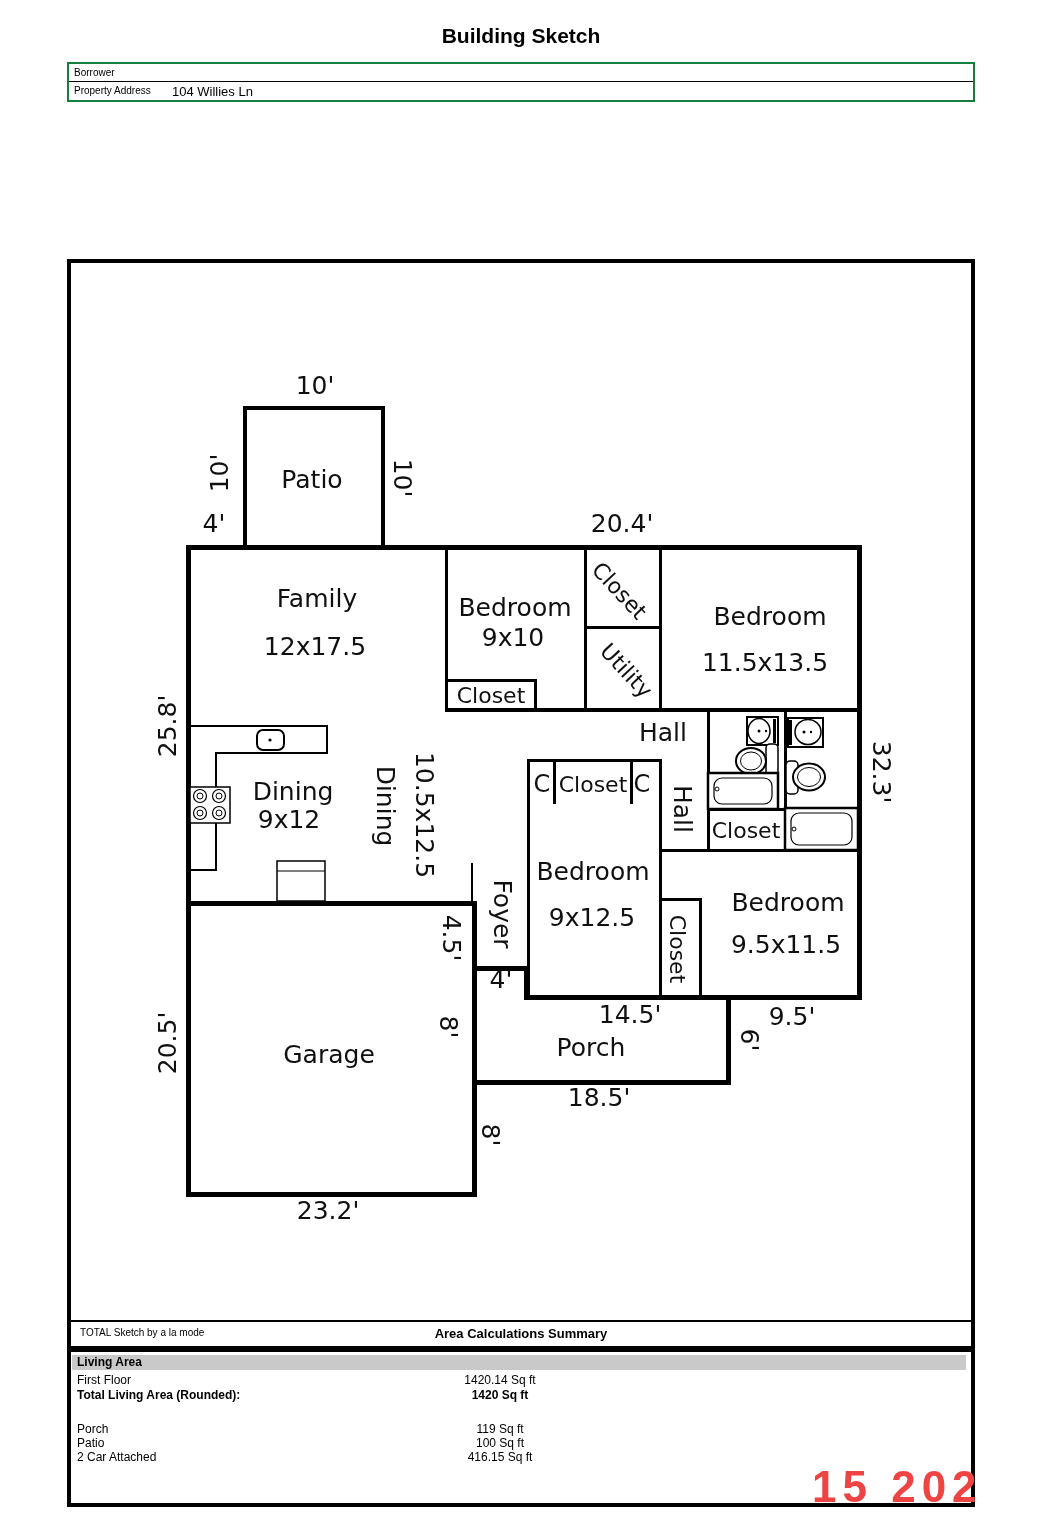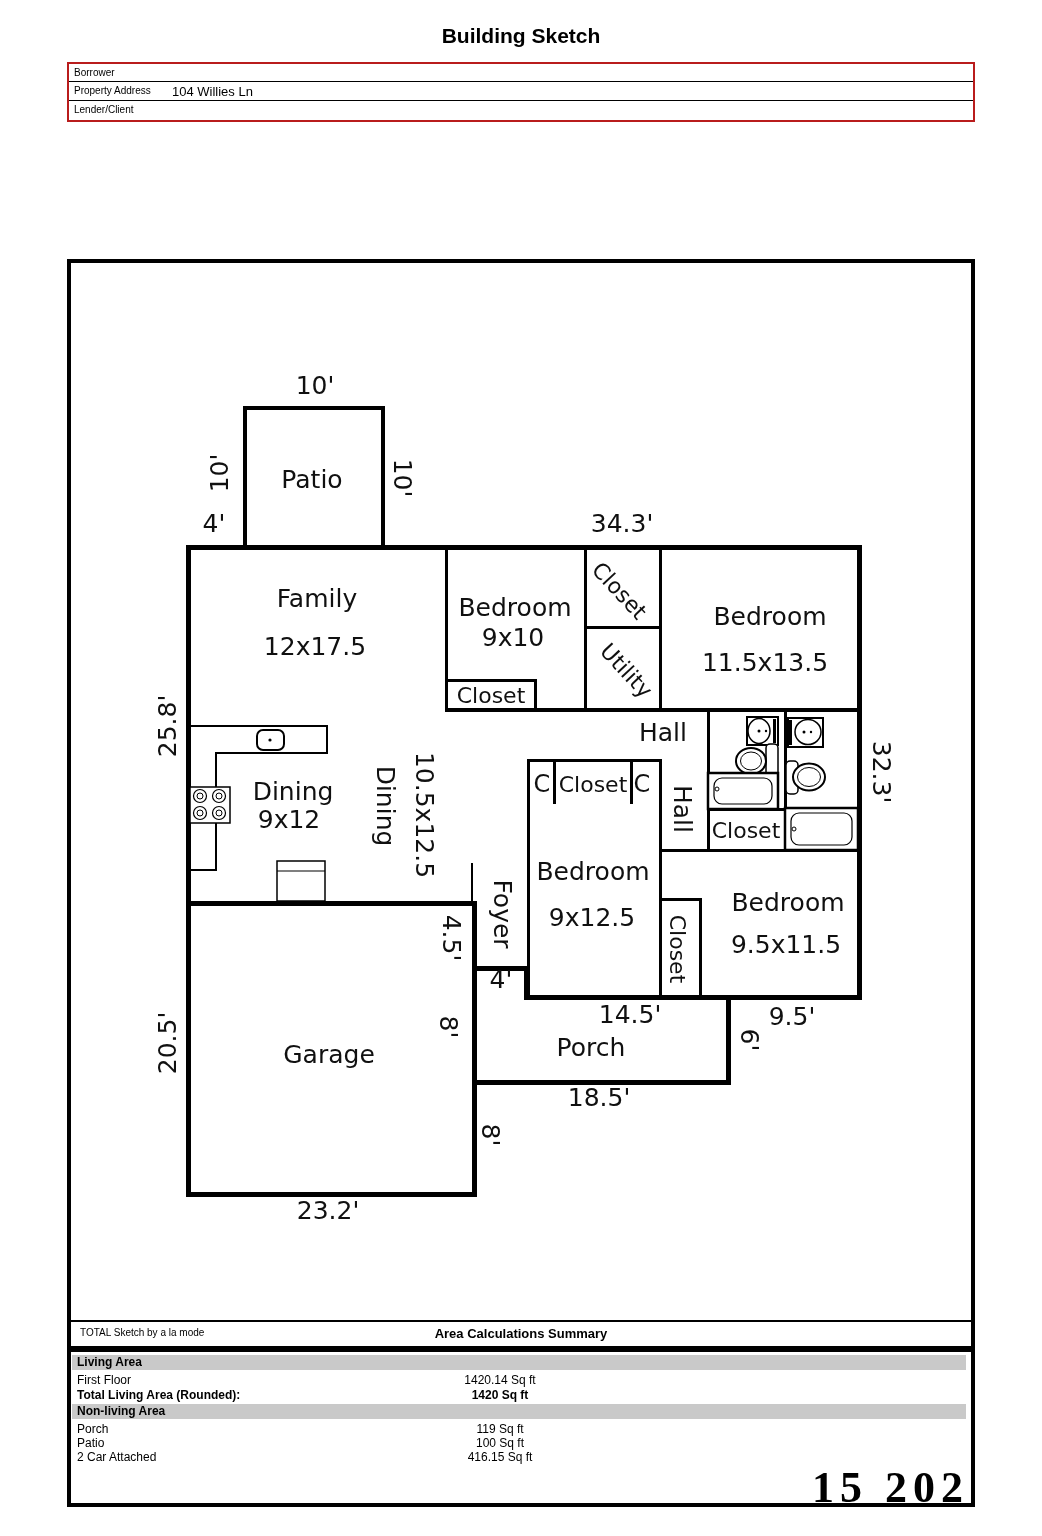--- a/index.html
+++ b/index.html
@@ -1,21 +1,21 @@
 <!DOCTYPE html>
 <html><head>
 <meta charset="utf-8">
 <style>
   html,body{margin:0;padding:0;background:#fff;}
   .page{position:relative;width:1042px;height:1536px;background:#fff;overflow:hidden;
         font-family:"Liberation Sans",sans-serif;color:#000;}
   .title{position:absolute;left:0;top:24px;width:100%;text-align:center;
          font-size:21px;font-weight:bold;letter-spacing:0px;}
   
-  .form-table{position:absolute;left:67px;top:62px;width:904px;border:2px solid #b91c1c;}
+  .form-table{position:absolute;left:67px;top:62px;width:904px;border:2px solid #15803d;}
   .frow{position:relative;height:17px;}
   .frow + .frow{border-top:1px solid #000;}
   .frow.h18{height:18px}.frow.h20{height:20px}.frow.h19{height:19px}
   .flabel{position:absolute;top:3px;font-size:10px;color:#000;white-space:nowrap;}
   .fvalue{position:absolute;top:2px;font-size:13px;color:#000;white-space:nowrap;}
   
   .sketch-box{position:absolute;left:67px;top:259px;width:900px;height:1240px;
               border:4px solid #000;}
   .plan-svg{position:absolute;left:0;top:0;}
   
@@ -31,39 +31,36 @@
   .branding{position:absolute;left:80px;top:1327px;font-size:10px;}
   .calc-head{position:absolute;left:67px;top:1326px;width:908px;text-align:center;
              font-size:13px;font-weight:bold;}
   .thick-div{position:absolute;left:67px;top:1346px;width:908px;height:6px;background:#000;}
   .band{position:absolute;left:72px;width:894px;height:15px;background:#c9c9c9;
         font-size:12px;font-weight:bold;padding-left:5px;line-height:15px;box-sizing:border-box;}
   .srow-label{position:absolute;left:77px;font-size:12px;white-space:nowrap;}
   .srow-value{position:absolute;left:420px;width:160px;text-align:center;font-size:12px;white-space:nowrap;}
   .bold{font-weight:bold;}
   .watermark{position:absolute;left:812px;top:1462px;font-size:44px;font-weight:bold;
-             color:#000000;letter-spacing:6px;z-index:5;font-family:Liberation Serif, serif;}
+             color:#ef4444;letter-spacing:6px;z-index:5;font-family:Liberation Sans, sans-serif;}
 </style>
 </head>
 <body>
 
 <div class="page">
 
   <div class="title">Building Sketch</div>
 
   <div class="form-table">
     <div class="frow">
       <span class="flabel" style="left:5px">Borrower</span>
     </div>
     <div class="frow h18">
       <span class="flabel" style="left:5px">Property Address</span>
       <span class="fvalue" style="left:103px">104 Willies Ln</span>
-    </div>
-    <div class="frow h19">
-      <span class="flabel" style="left:5px">Lender/Client</span>
     </div>
   </div>
 
   <div class="sketch-box"></div>
 
   <svg class="plan-svg" width="1042" height="1536">
 
     <g fill="#000">
       <rect x="243" y="406" width="142" height="4"></rect>
       <rect x="243" y="406" width="4" height="143"></rect>
@@ -195,21 +192,21 @@
   <div class="lbl" style="left:788px;top:902px">Bedroom</div>
   <div class="lbl" style="left:786px;top:944px">9.5x11.5</div>
   <div class="lbl r90" style="left:502px;top:914px">Foyer</div>
   <div class="lbl" style="left:329px;top:1054px">Garage</div>
   <div class="lbl" style="left:591px;top:1047px">Porch</div>
 
   <div class="lbl" style="left:315px;top:385px">10'</div>
   <div class="lbl rm90" style="left:219px;top:473px">10'</div>
   <div class="lbl r90" style="left:402px;top:478px">10'</div>
   <div class="lbl" style="left:214px;top:523px">4'</div>
-  <div class="lbl" style="left:622px;top:523px">34.3'</div>
+  <div class="lbl" style="left:622px;top:523px">20.4'</div>
   <div class="lbl rm90" style="left:167px;top:726px">25.8'</div>
   <div class="lbl r90" style="left:881px;top:772px">32.3'</div>
   <div class="lbl rm90" style="left:167px;top:1043px">20.5'</div>
   <div class="lbl" style="left:328px;top:1210px">23.2'</div>
   <div class="lbl r90" style="left:451px;top:938px">4.5'</div>
   <div class="lbl" style="left:501px;top:979px">4'</div>
   <div class="lbl r90" style="left:448px;top:1027px">8'</div>
   <div class="lbl r90" style="left:490px;top:1135px">8'</div>
   <div class="lbl" style="left:630px;top:1014px">14.5'</div>
   <div class="lbl" style="left:792px;top:1016px">9.5'</div>
@@ -220,21 +217,20 @@
   <div class="branding">TOTAL Sketch by a la mode</div>
   <div class="calc-head">Area Calculations Summary</div>
   <div class="thick-div"></div>
 
   <div class="band" style="top:1355px">Living Area</div>
   <div class="srow-label" style="top:1373px">First Floor</div>
   <div class="srow-value" style="top:1373px">1420.14 Sq ft</div>
   <div class="srow-label bold" style="top:1388px">Total Living Area (Rounded):</div>
   <div class="srow-value bold" style="top:1388px">1420 Sq ft</div>
 
-  <div class="band" style="top:1404px">Non-living Area</div>
   <div class="srow-label" style="top:1422px">Porch</div>
   <div class="srow-value" style="top:1422px">119 Sq ft</div>
   <div class="srow-label" style="top:1436px">Patio</div>
   <div class="srow-value" style="top:1436px">100 Sq ft</div>
   <div class="srow-label" style="top:1450px">2 Car Attached</div>
   <div class="srow-value" style="top:1450px">416.15 Sq ft</div>
 
   <div class="watermark">15 202</div>
 </div>
 

